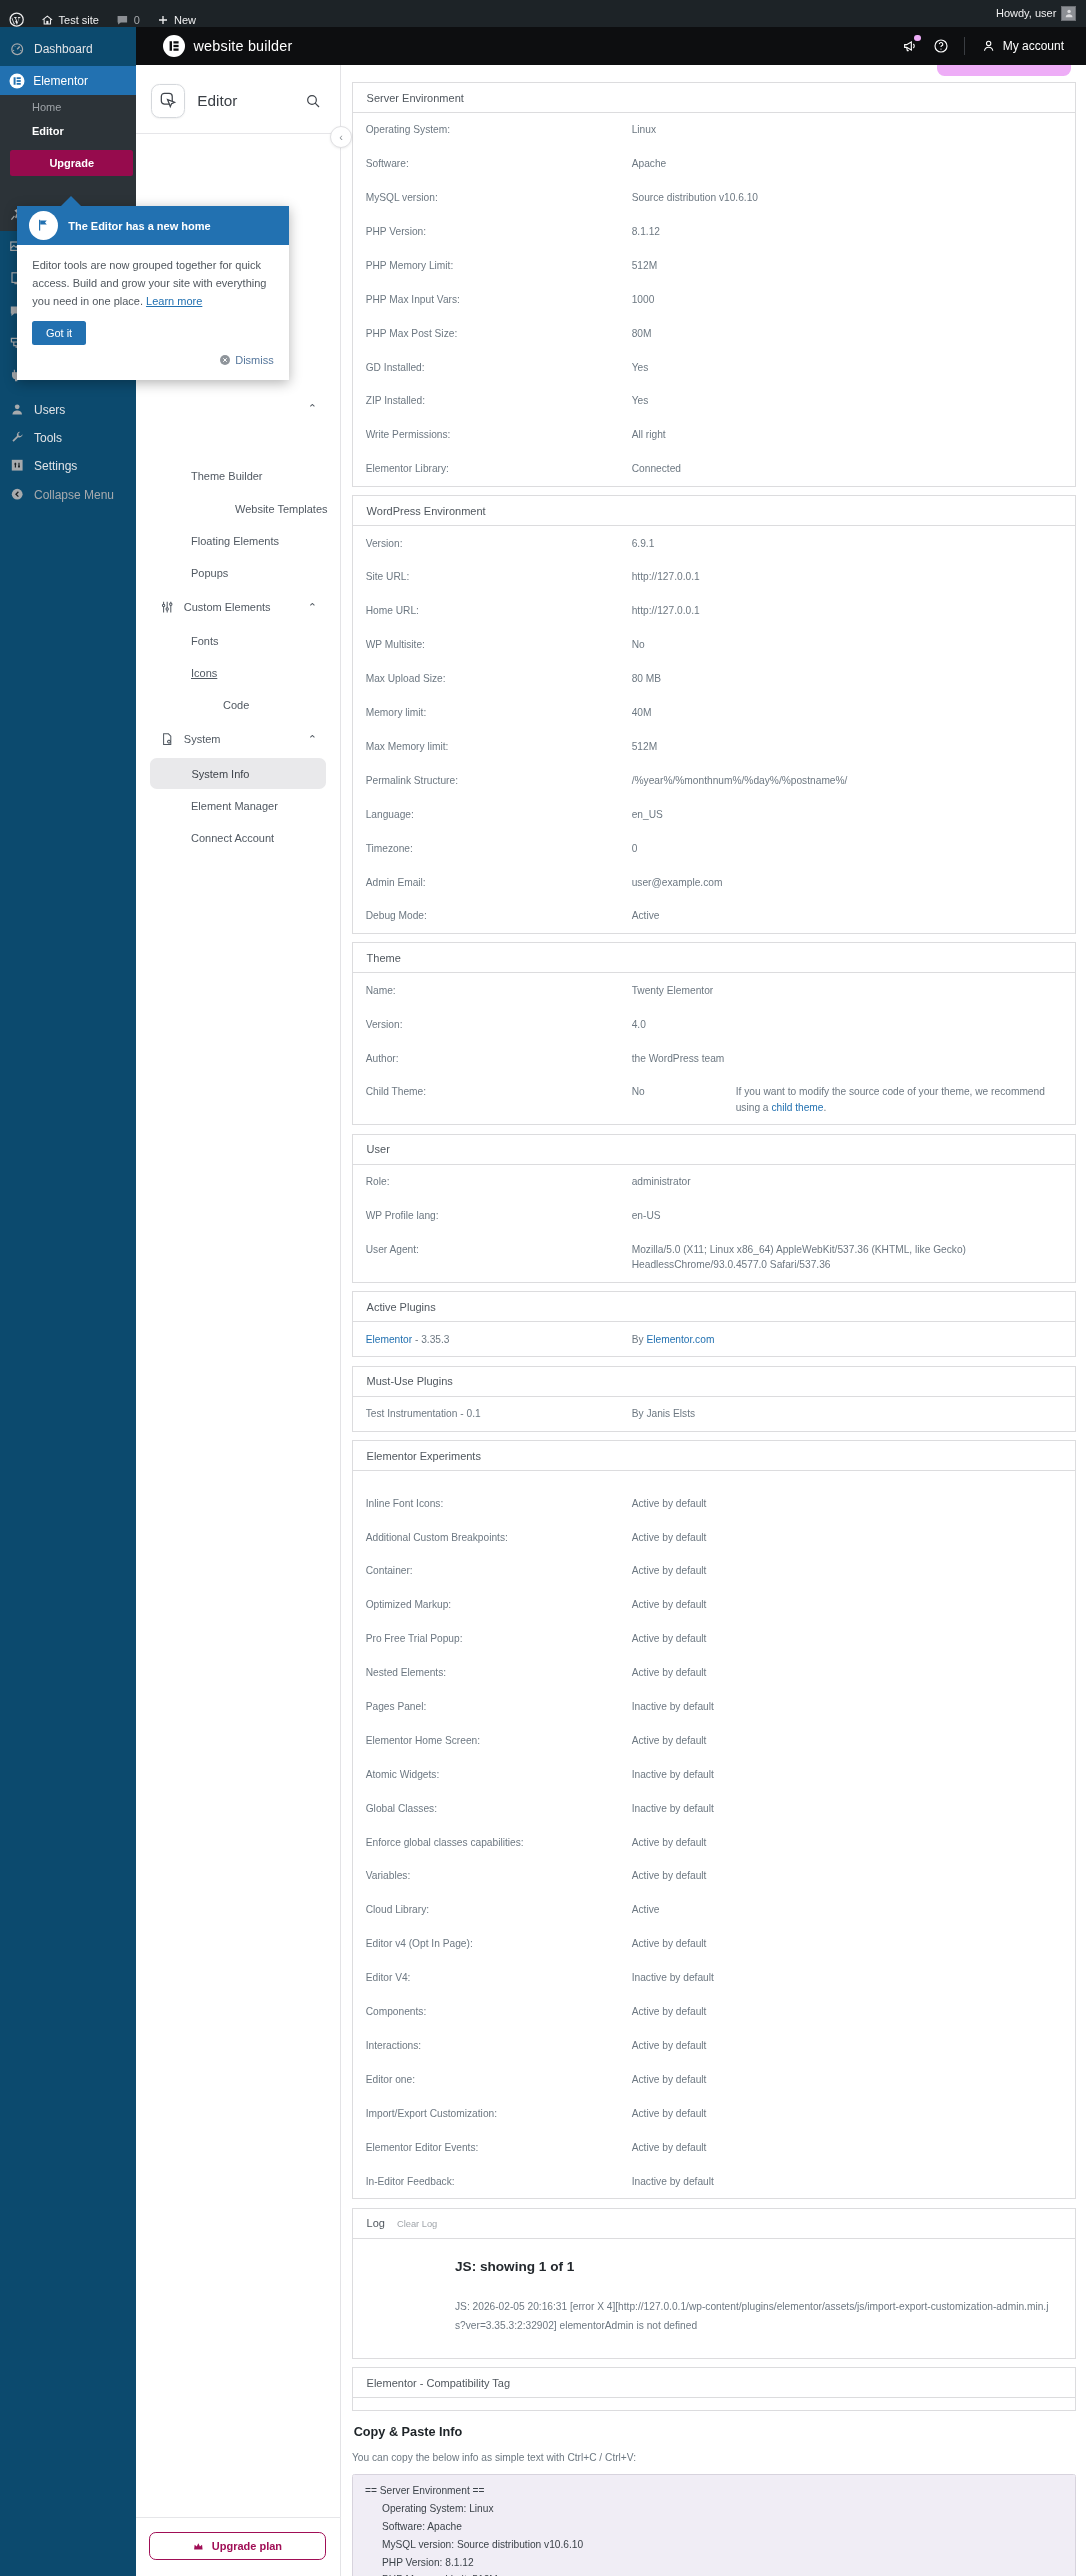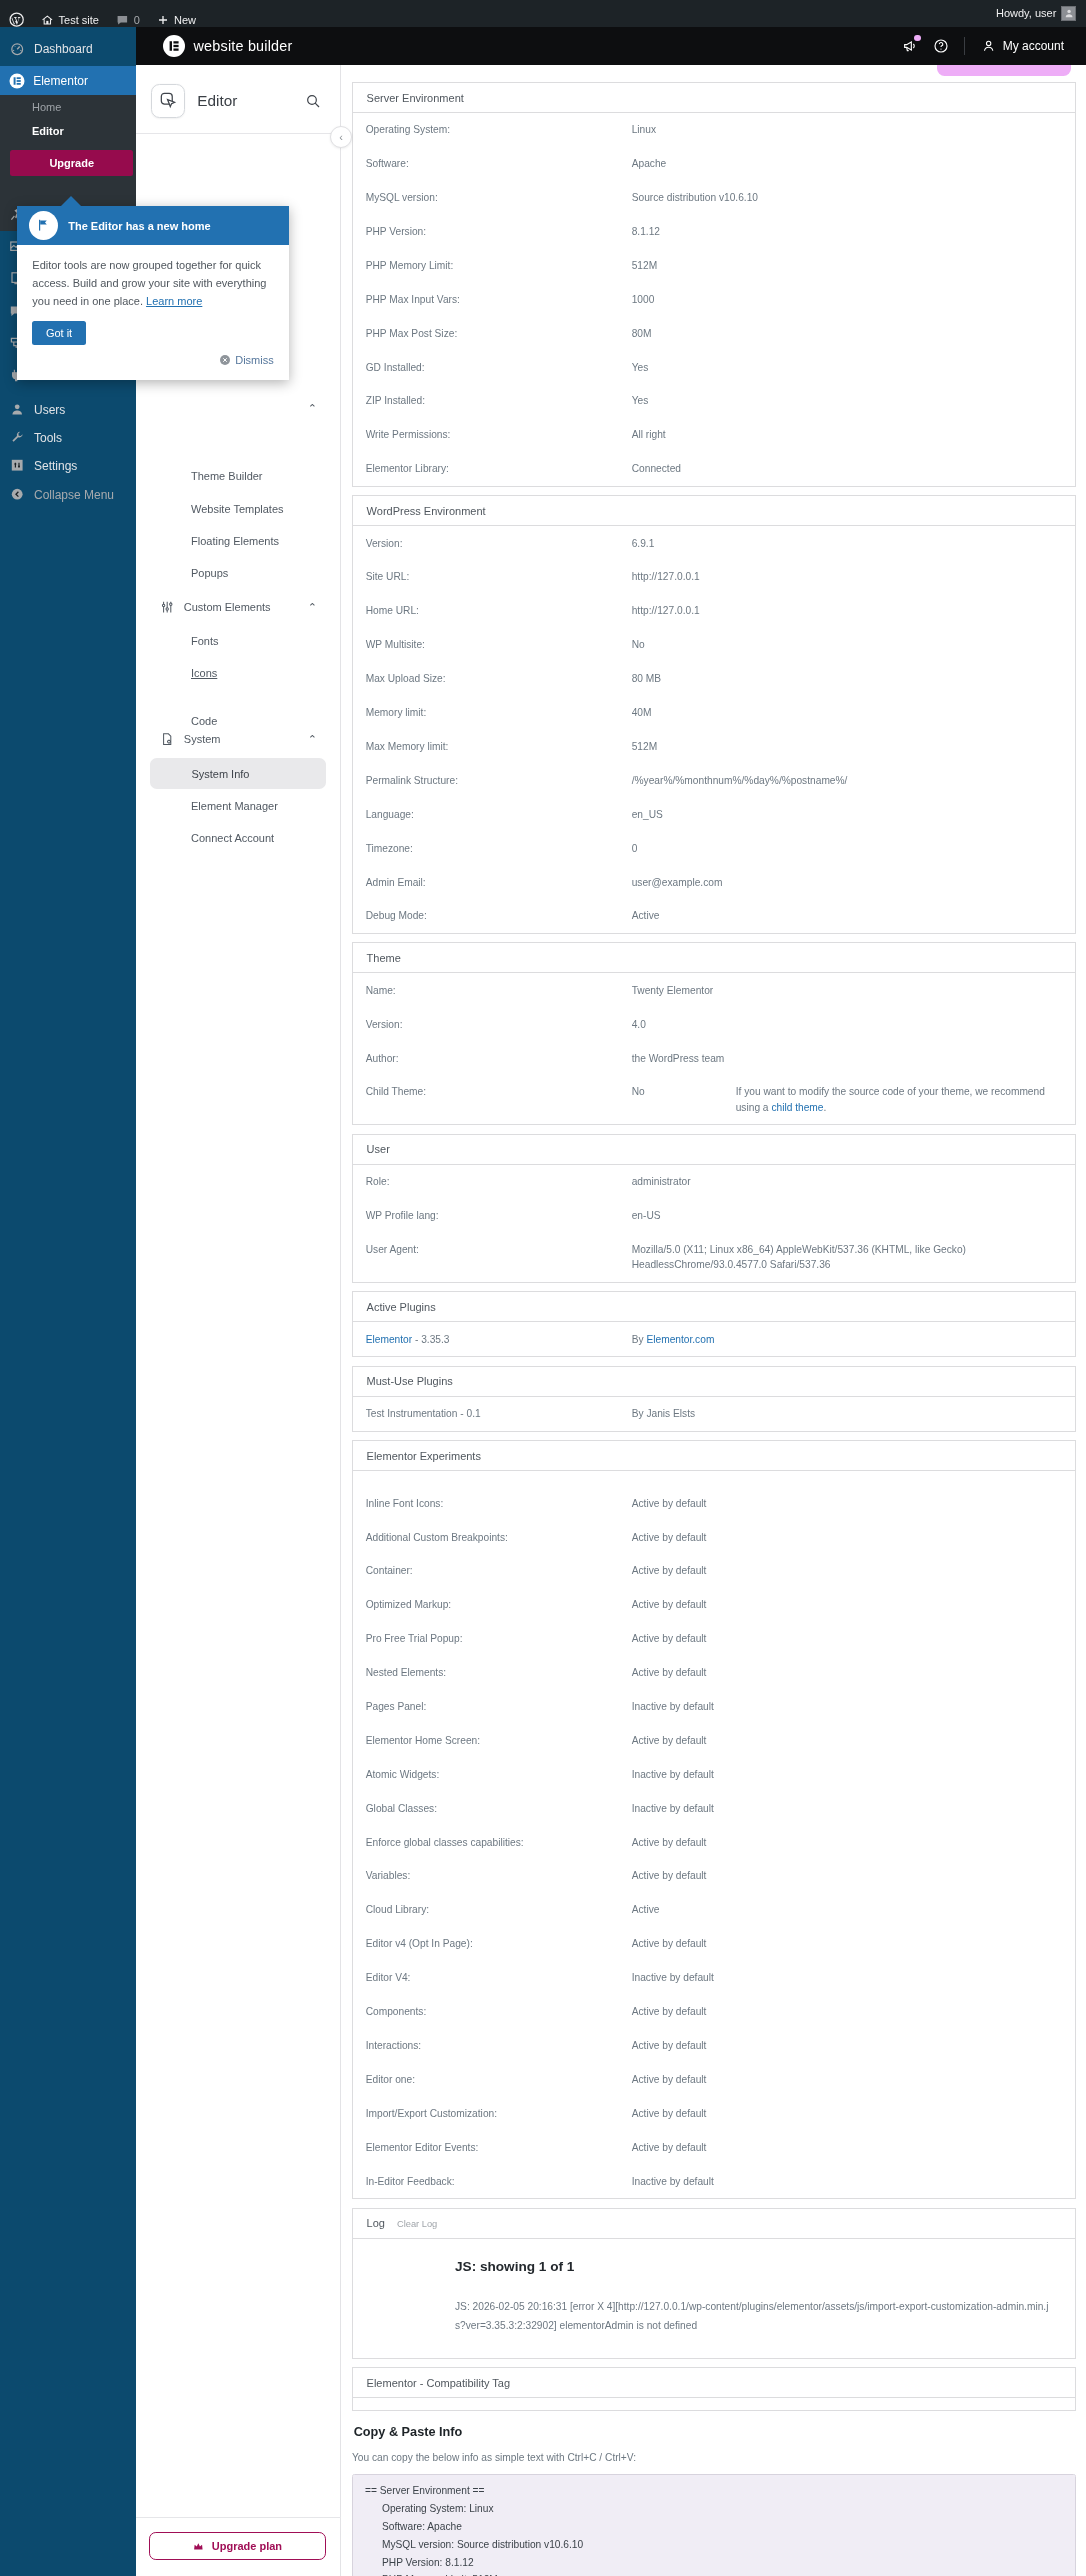--- a/index.html
+++ b/index.html
@@ -348,21 +348,21 @@
           </svg>
         </span>
         <span class="pm-label">Settings</span>
       </div>
       <div class="pm-row" style="top: 327px;">
         <span class="chev" style="font-size: 11px;">⌃</span>
       </div>
       <div class="pm-row pm-sub" style="top: 395px;">
         <span class="pm-label">Theme Builder</span>
       </div>
-      <div class="pm-row pm-sub" style="top: 428px;">
+      <div class="pm-row pm-sub" style="top: 428px; padding-left: 44px;">
         <span class="pm-label">Website Templates</span>
       </div>
       <div class="pm-row pm-sub" style="top: 460px;">
         <span class="pm-label">Floating Elements</span>
       </div>
       <div class="pm-row pm-sub" style="top: 492px;">
         <span class="pm-label">Popups</span>
       </div>
       <div class="pm-row" style="top: 526px;">
         <span class="pm-icon">
@@ -375,21 +375,21 @@
         </span>
         <span class="pm-label">Custom Elements</span>
         <span class="chev" style="font-size: 11px;">⌃</span>
       </div>
       <div class="pm-row pm-sub" style="top: 560px;">
         <span class="pm-label">Fonts</span>
       </div>
       <div class="pm-row pm-sub" style="top: 592px; text-decoration: underline;">
         <span class="pm-label">Icons</span>
       </div>
-      <div class="pm-row pm-sub" style="top: 640px;">
+      <div class="pm-row pm-sub" style="top: 624px; margin-left: 32px;">
         <span class="pm-label">Code</span>
       </div>
       <div class="pm-row" style="top: 658px;">
         <span class="pm-icon">
           <svg width="14.4" height="14.4" viewBox="0 0 24 24" fill="none" stroke="currentColor" stroke-width="1.7">
             <path d="M6 3h8l4 4v14H6z"></path>
             <circle cx="15" cy="16" r="2.4"></circle>
             <path d="M15 12.8v1M15 18.2v1M12.2 16h1M16.8 16h1"></path>
           </svg>
         </span>

